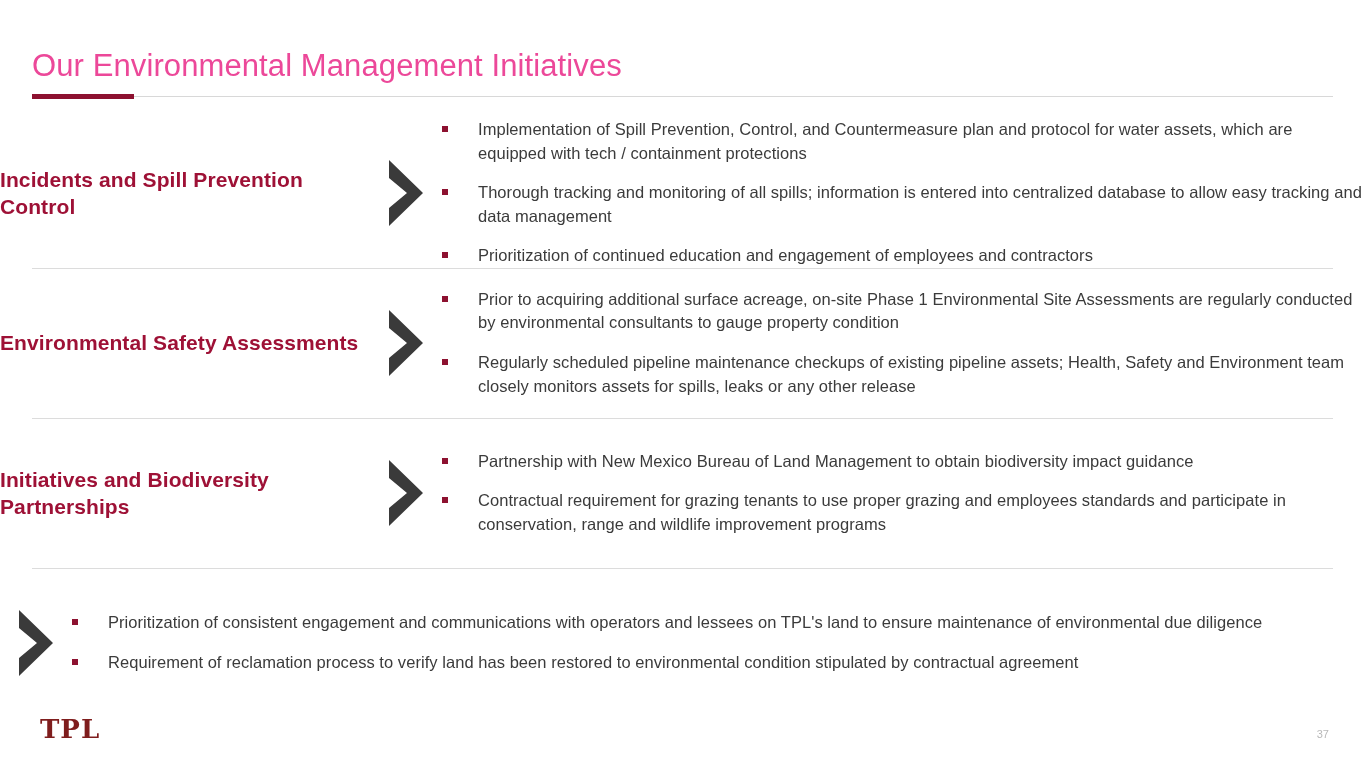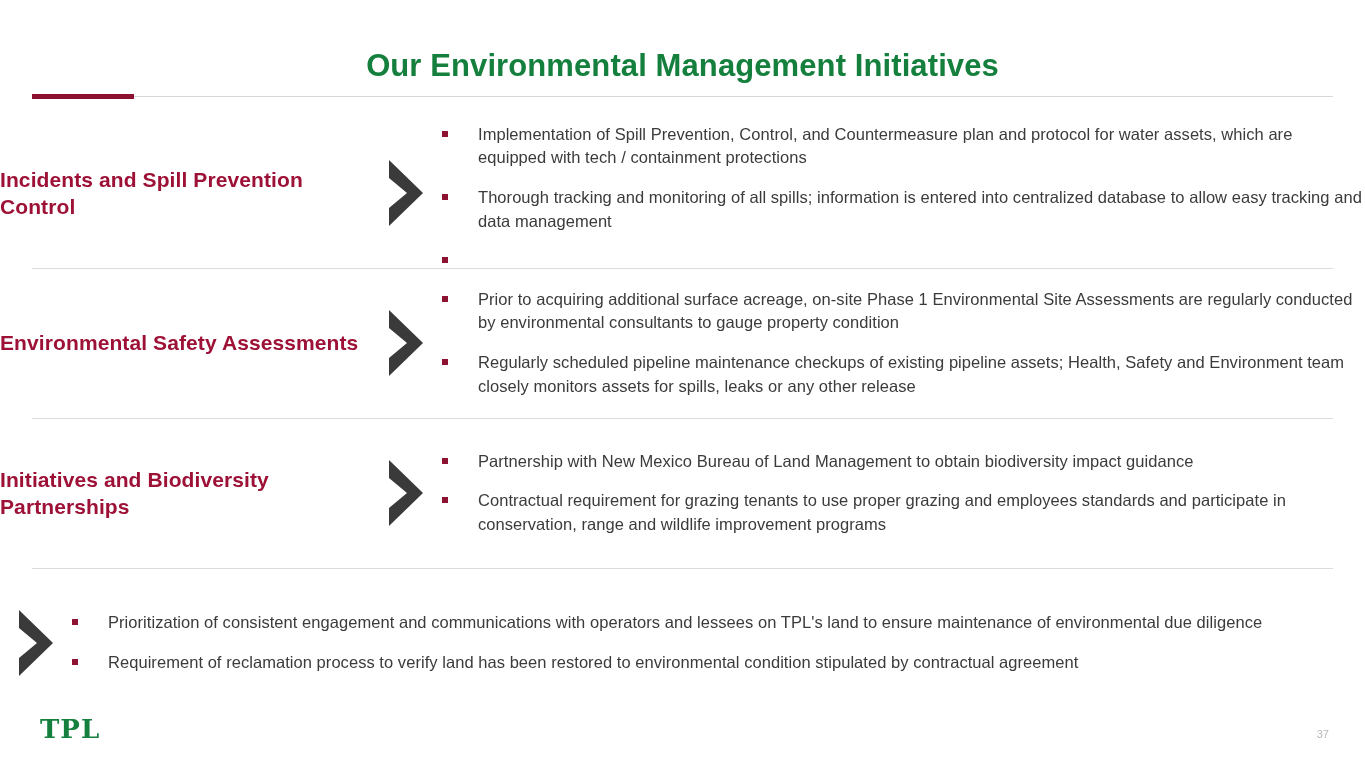--- a/index.html
+++ b/index.html
@@ -23,26 +23,25 @@
   
   .title-block {
     position: absolute;
     left: 32px;
     top: 48px;
     width: 1301px;
   }
   .slide-title {
     font-family: "Liberation Sans", sans-serif;
     font-size: 31px;
-    font-weight: 700;
-    color: #15803d;
+    font-weight: 400;
+    color: #ec4899;
     letter-spacing: 0.1px;
     line-height: 1.15;
     white-space: nowrap;
-    text-align: center;
   }
   .title-rule {
     position: relative;
     margin-top: 12px;
     height: 1px;
     width: 1301px;
     background: #d8d8d8;
   }
   .title-rule-accent {
     position: absolute;
@@ -132,21 +131,21 @@
 
   
   .logo {
     position: absolute;
     left: 40px;
     bottom: 24px;
     font-family: "DejaVu Serif", serif;
     font-weight: bold;
     font-size: 26px;
     letter-spacing: 1px;
-    color: #15803d;
+    color: #7f1d1d;
   }
   .page-number {
     position: absolute;
     right: 36px;
     bottom: 28px;
     font-size: 11px;
     color: #b9b9b9;
   }
 </style>
 </head>
@@ -175,20 +174,21 @@
         <div class="bullet">
           <span class="bullet-marker"></span>
           <span class="bullet-text">Implementation of Spill Prevention, Control, and Countermeasure plan and protocol for water assets, which are equipped with tech / containment protections</span>
         </div>
         <div class="bullet">
           <span class="bullet-marker"></span>
           <span class="bullet-text">Thorough tracking and monitoring of all spills; information is entered into centralized database to allow easy tracking and data management</span>
         </div>
         <div class="bullet">
           <span class="bullet-marker"></span>
+          <span class="bullet-text">Prioritization of continued education and engagement of employees and contractors</span>
         </div>
       </div>
     </div>
 
     <div class="row">
       <div class="row-divider"></div>
       <div class="row-heading">Environmental Safety Assessments</div>
       <div class="row-chevron">
         <svg width="42" height="66" viewBox="0 0 42 66" aria-hidden="true">
           <polygon points="4,0 38,33 4,66 4,48 22,33 4,18" fill="#3a3a3a"></polygon>

